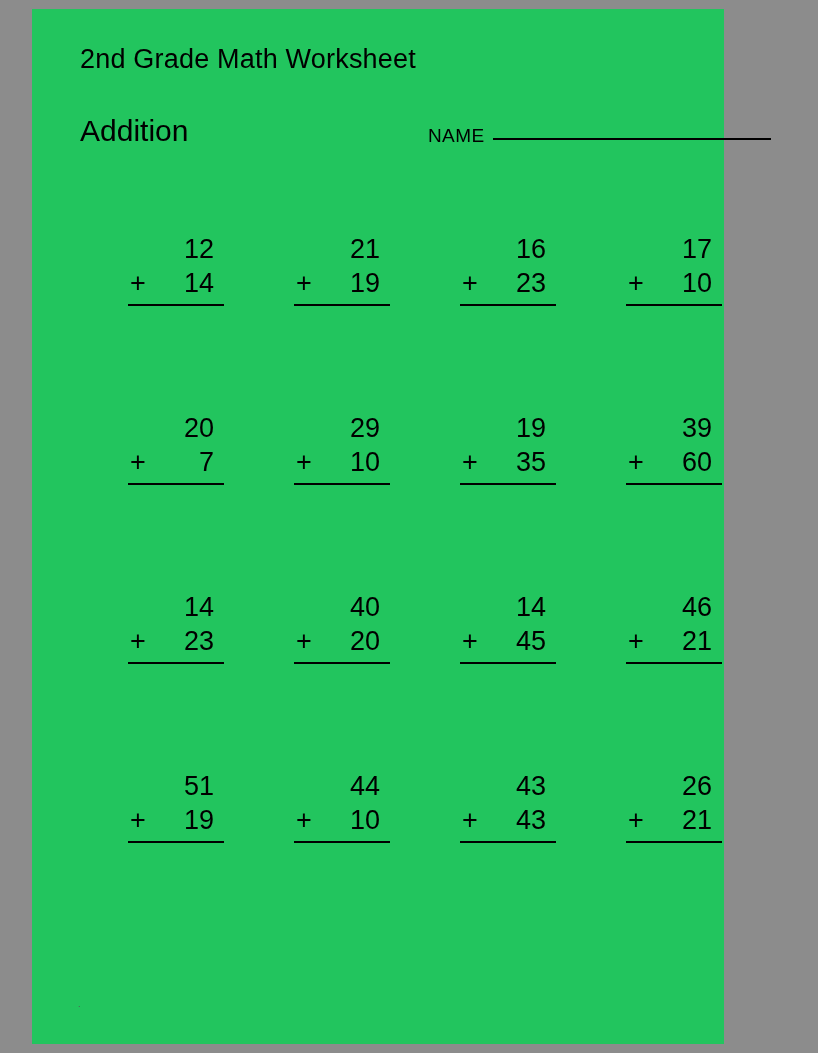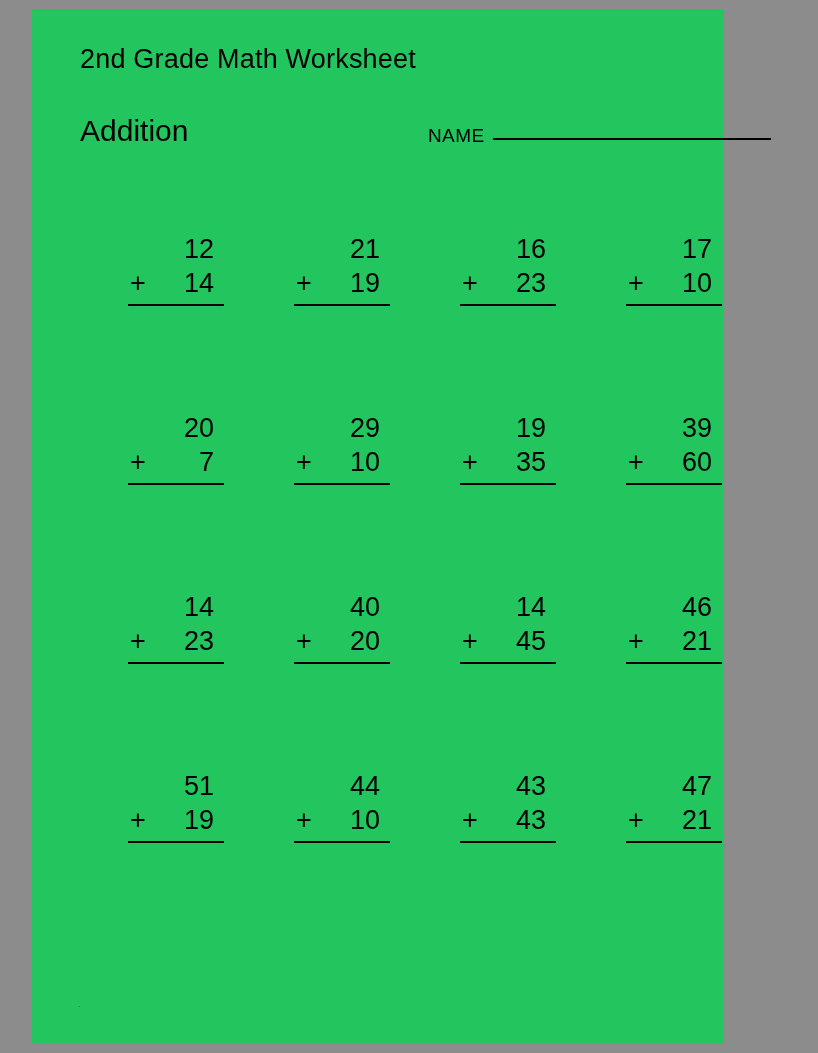--- a/index.html
+++ b/index.html
@@ -286,21 +286,21 @@
           <div class="prob-top">43</div>
           <div class="prob-bottom">
             <span>+</span>
             <span>43</span>
           </div>
           <div class="prob-rule"></div>
         </div>
       </div>
       <div class="prob-cell">
         <div class="prob-stack">
-          <div class="prob-top">47</div>
+          <div class="prob-top">26</div>
           <div class="prob-bottom">
             <span>+</span>
             <span>21</span>
           </div>
           <div class="prob-rule"></div>
         </div>
       </div>
     </div>
 
   </div>

